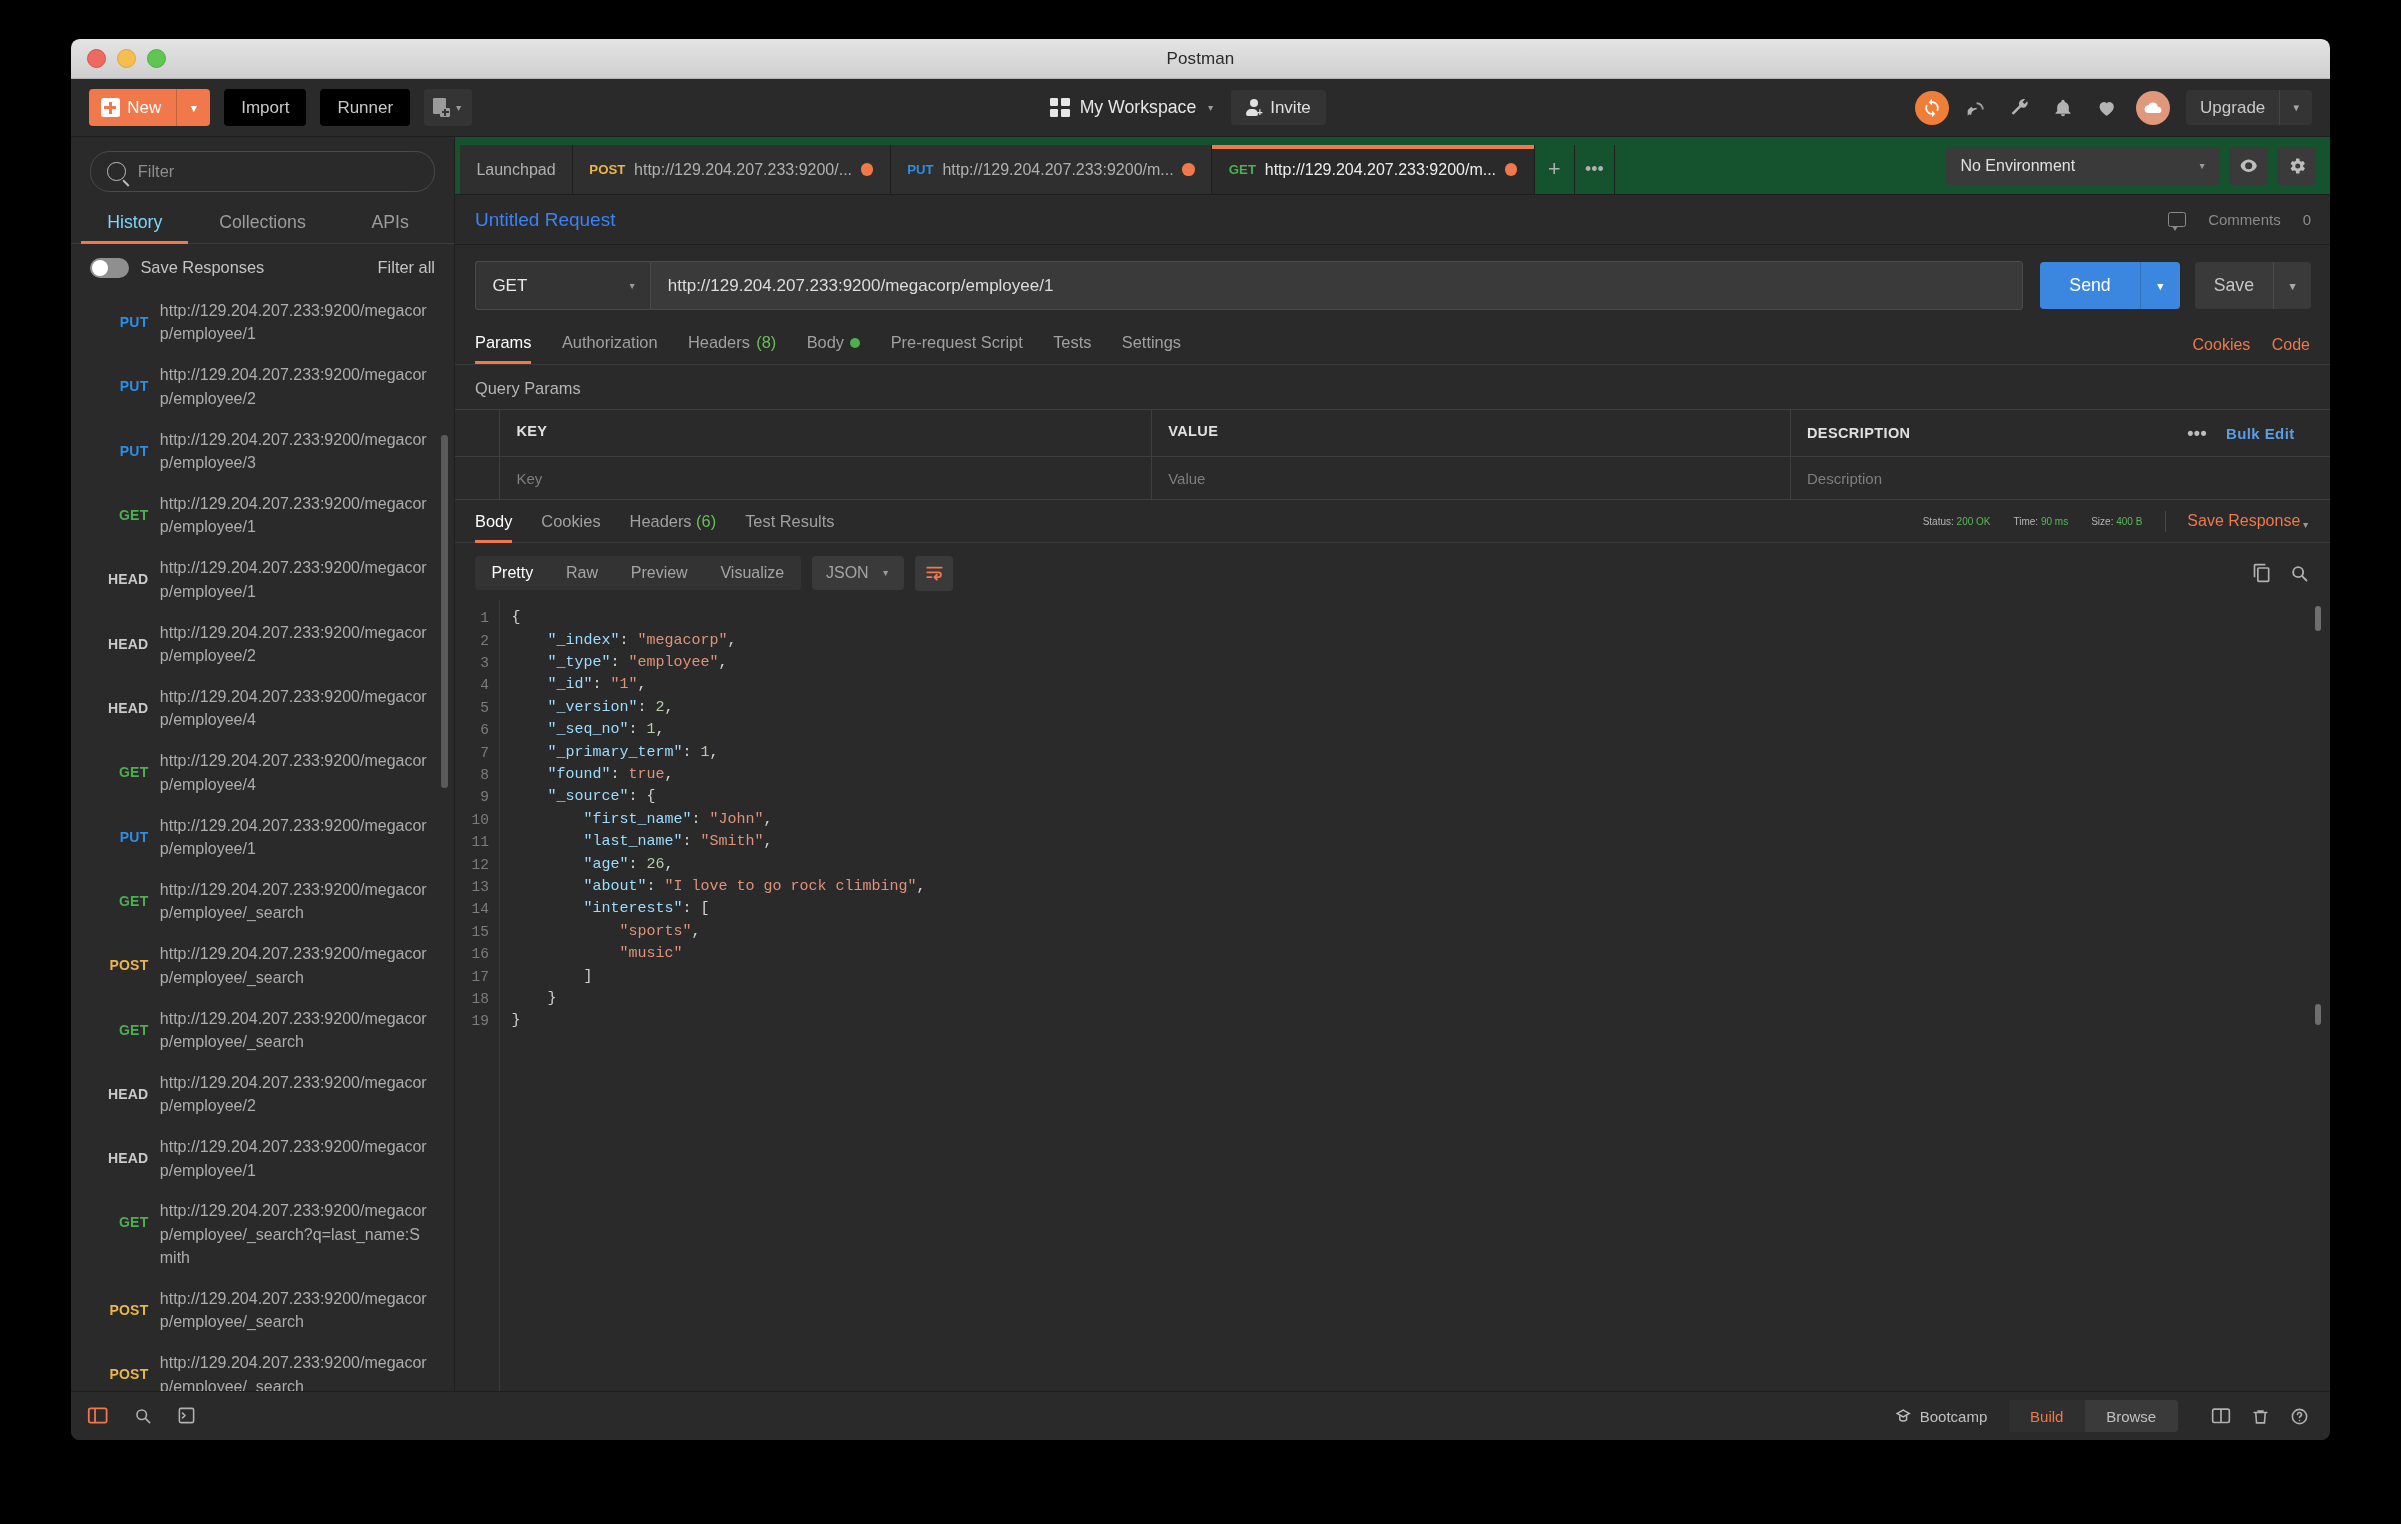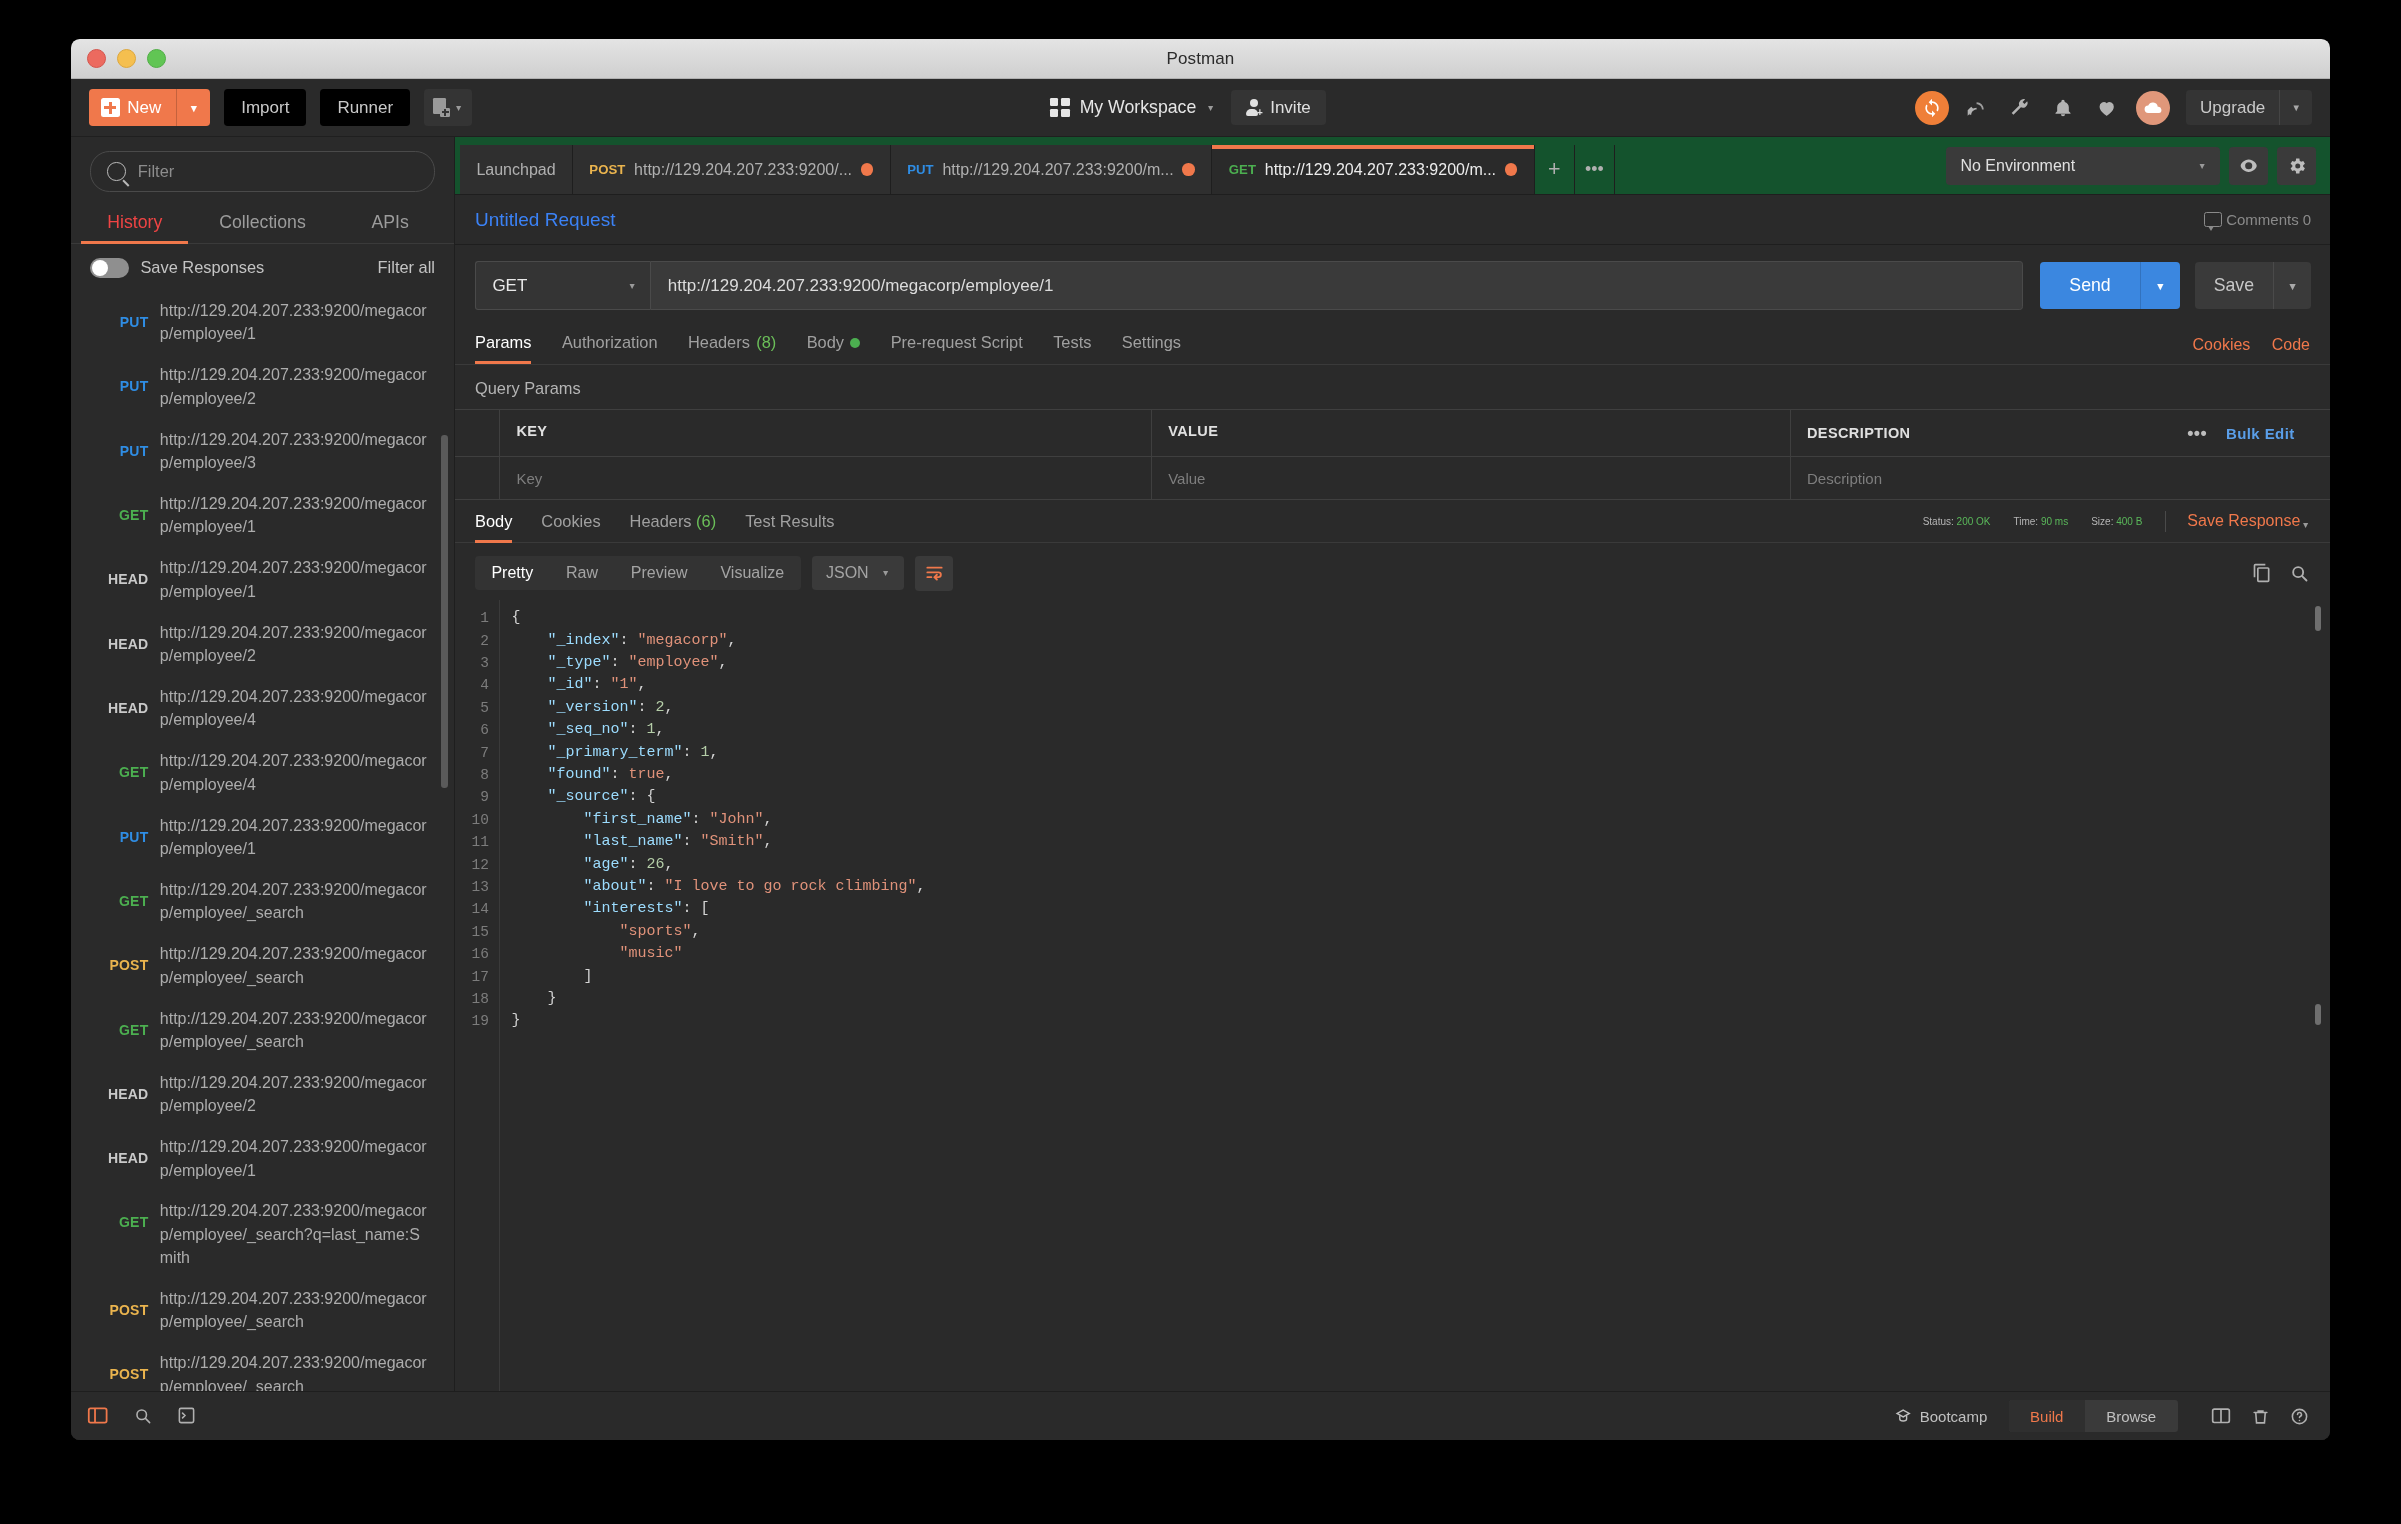--- a/index.html
+++ b/index.html
@@ -126,21 +126,21 @@
   }
   .filter-box input::placeholder{color:#8d8d8d;}
   .search-glyph{width:16.4px;height:16.4px;border:1.9px solid #b9b9b9;border-radius:50%;position:relative;flex:0 0 16.4px;}
   .search-glyph:after{content:"";position:absolute;right:-5px;bottom:-3.8px;width:7.6px;height:1.9px;background:#b9b9b9;transform:rotate(45deg);}
 
   .side-tabs { display:flex; padding:0 0 0 0; border-bottom:0.6px solid #3a3a3a; }
   .side-tab {
     flex:1; text-align:center; padding:11.4px 0 10px 0; font-size:17.7px; color:#9c9c9c;
     position:relative; cursor:pointer;
   }
-  .side-tab.active { color:#ef4444; }
+  .side-tab.active { color:#7dd3fc; }
   .side-tab.active:after {
     content:""; position:absolute; left:8%; right:8%; bottom:-0.6px; height:3.2px; background:#f0784b;
   }
   .save-row {
     display:flex; align-items:center; justify-content:space-between;
     padding:14px 19px 12.6px 19px;
   }
   .toggle-group{display:flex;align-items:center;gap:11.4px;}
   .toggle {
     width:39px;height:19.5px;border-radius:10px;background:#8f8f8f;position:relative;cursor:pointer;
@@ -203,21 +203,21 @@
   .env-icon-btn {
     width:39px;height:38px;background:#3a3a3a;border-radius:3.8px;display:flex;
     align-items:center;justify-content:center;color:#bdbdbd;cursor:pointer;
   }
 
   .req-title-row {
     height:49px; flex:0 0 49px; display:flex; align-items:center; justify-content:space-between;
     padding:0 19px 0 20px; border-bottom:0.6px solid #1e1e1e;
   }
   .req-title { font-size:19px; color:#3b82f6; }
-  .comments-box { display:flex; align-items:center; gap:4px; color:#8a8a8a; font-size:15px; cursor:pointer; }
+  .comments-box { display:flex; align-items:center; gap:22px; color:#8a8a8a; font-size:15px; cursor:pointer; }
   .comment-bubble{width:16.4px;height:12.6px;border:1.3px solid #8a8a8a;border-radius:2.5px;position:relative;}
   .comment-bubble:after{content:"";position:absolute;left:3.2px;bottom:-5px;border-left:3.8px solid transparent;border-right:3.8px solid transparent;border-top:5px solid #8a8a8a;}
 
   .url-row { display:flex; align-items:center; gap:0; padding:16.4px 19px 14px 20px; }
   .method-select {
     width:144px; height:47px; background:#343434; border:0.6px solid #4a4a4a; border-right:none;
     border-radius:3.2px 0 0 3.2px; display:flex; align-items:center; justify-content:space-between;
     padding:0 14px 0 16.4px; color:#e8e8e8; font-size:17px; cursor:pointer;
   }
   .url-input {

